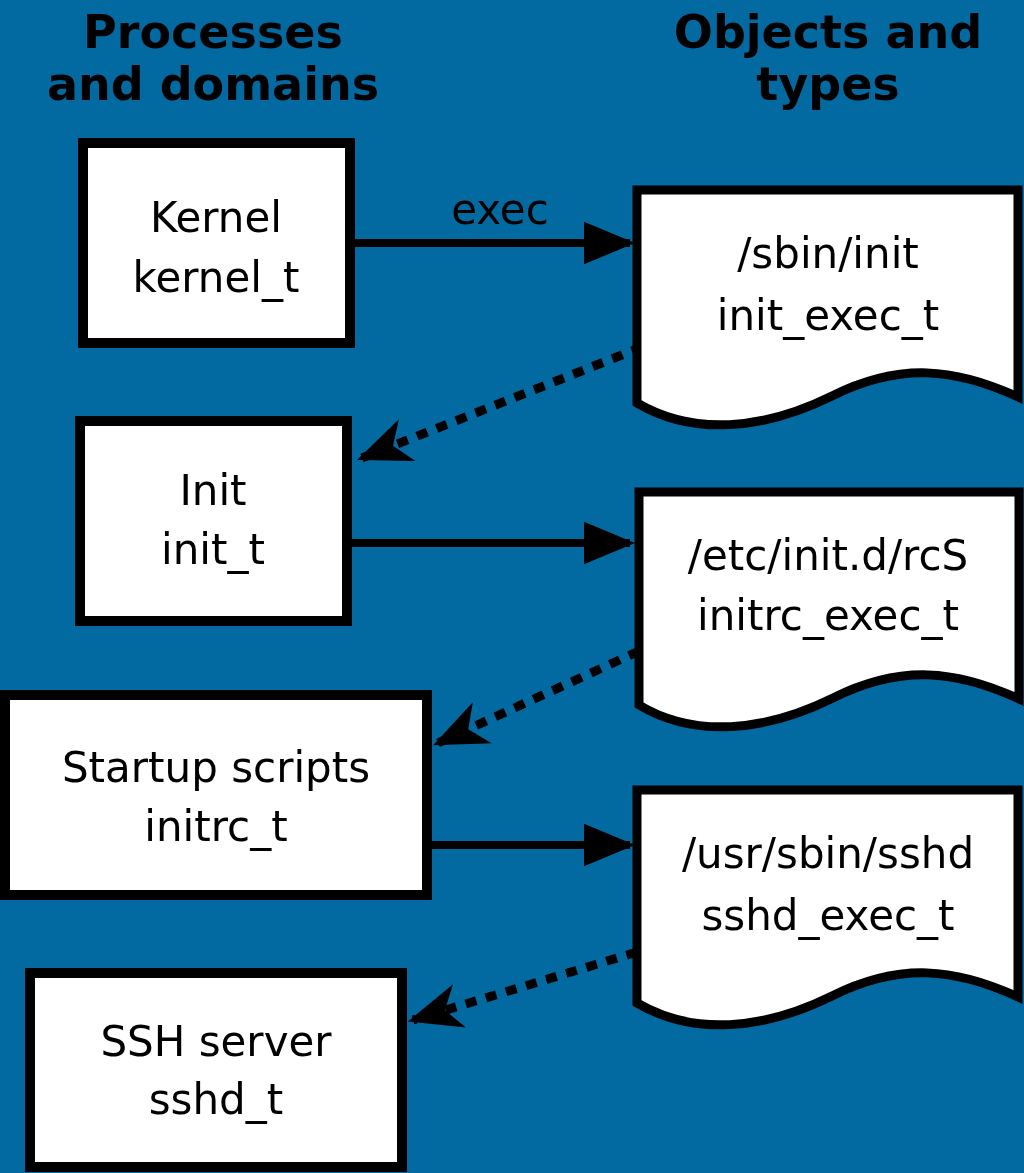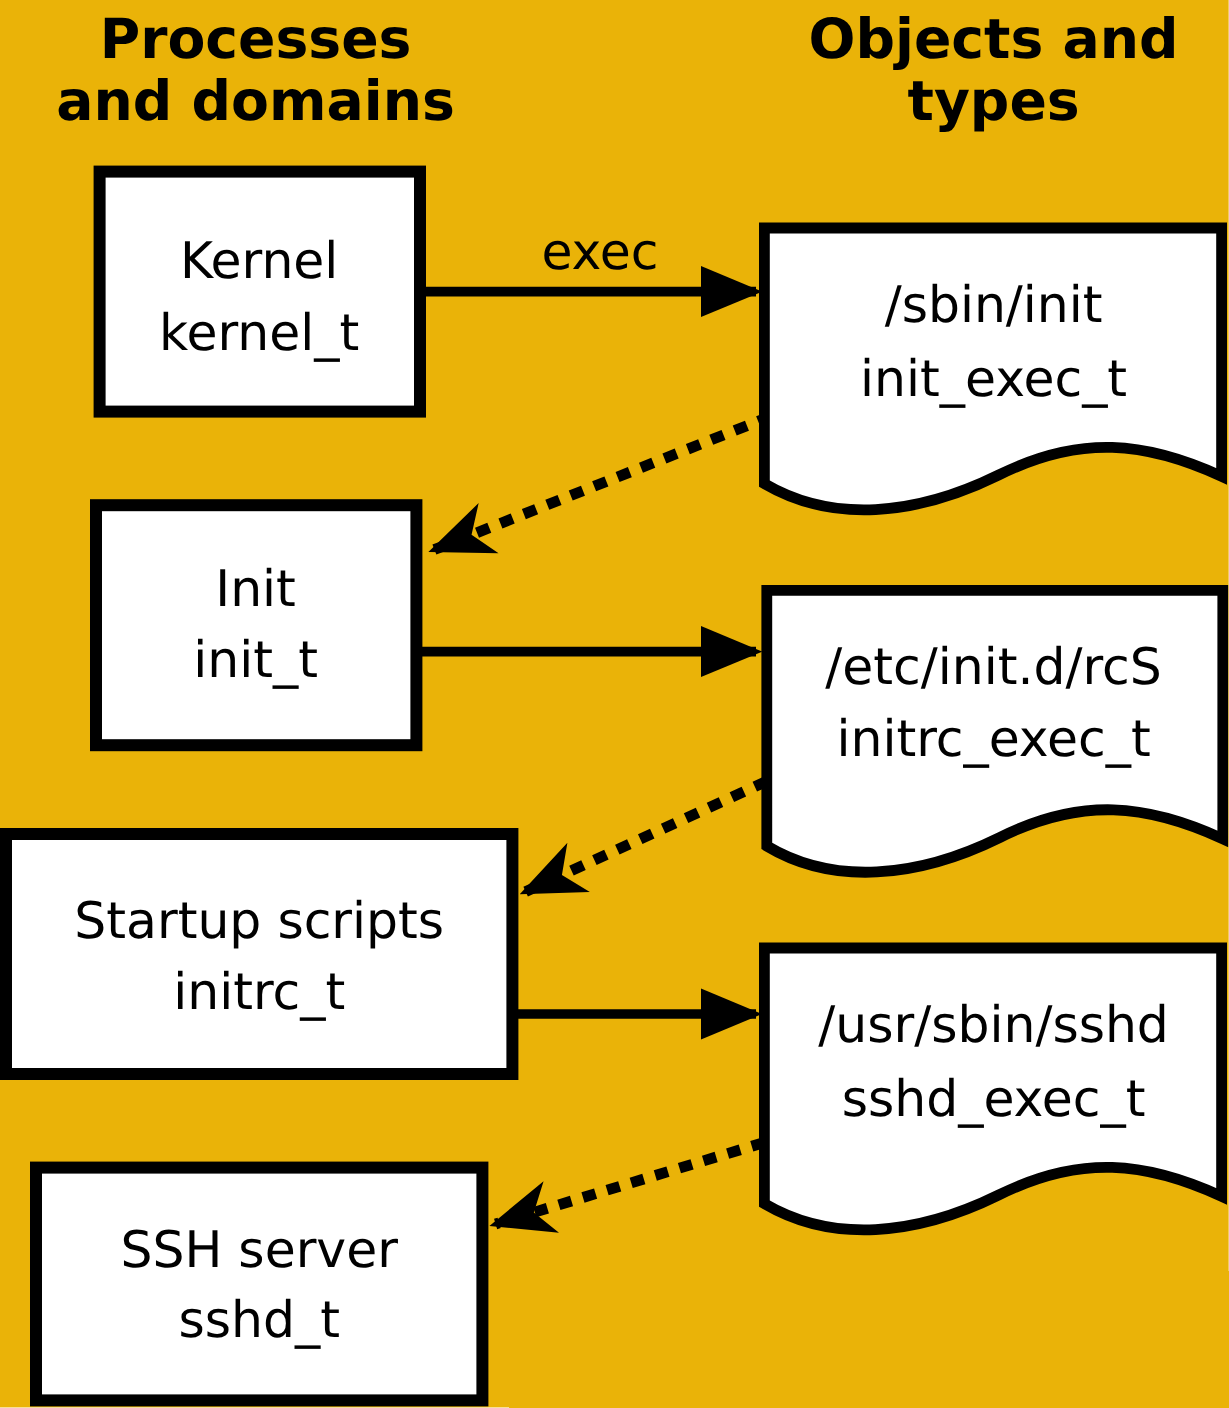--- a/index.html
+++ b/index.html
@@ -4,21 +4,21 @@
 <style>
   html, body {
     margin: 0;
     padding: 0;
     background: #ffffff;
   }
   .stage {
     position: relative;
     width: 1024px;
     height: 1173px;
-    background: #eab308;
+    background: #0369a1;
     overflow: hidden;
   }
   svg { display: block; }
   .header-text {
     font-family: "DejaVu Sans", "Liberation Sans", sans-serif;
     font-size: 46px;
     font-weight: bold;
     fill: #000000;
     text-anchor: middle;
   }

